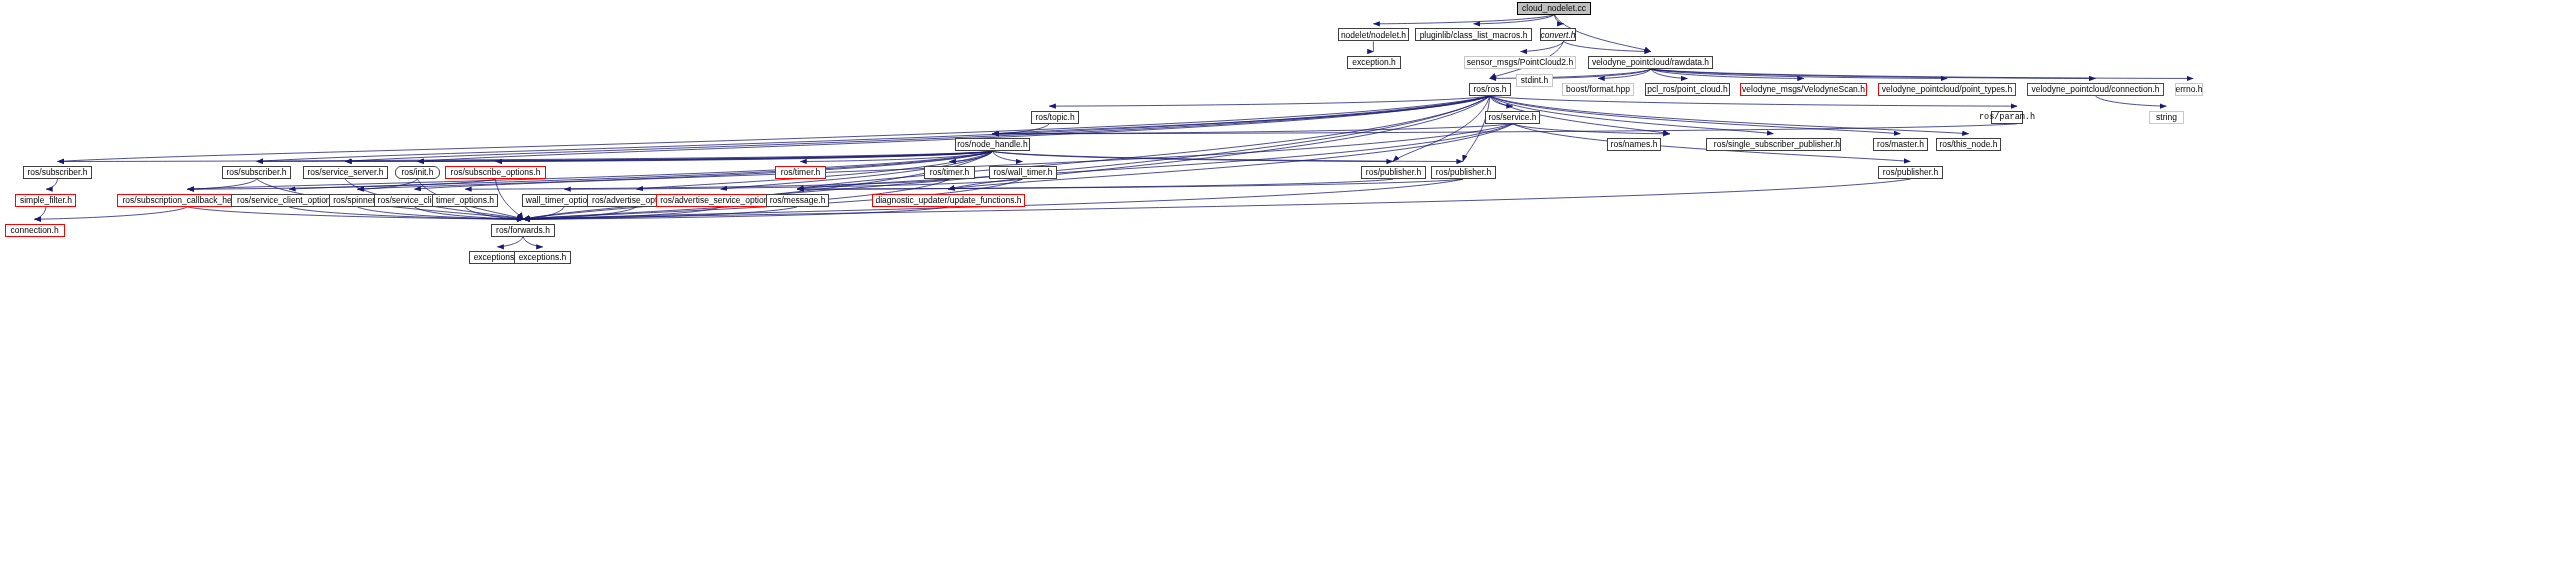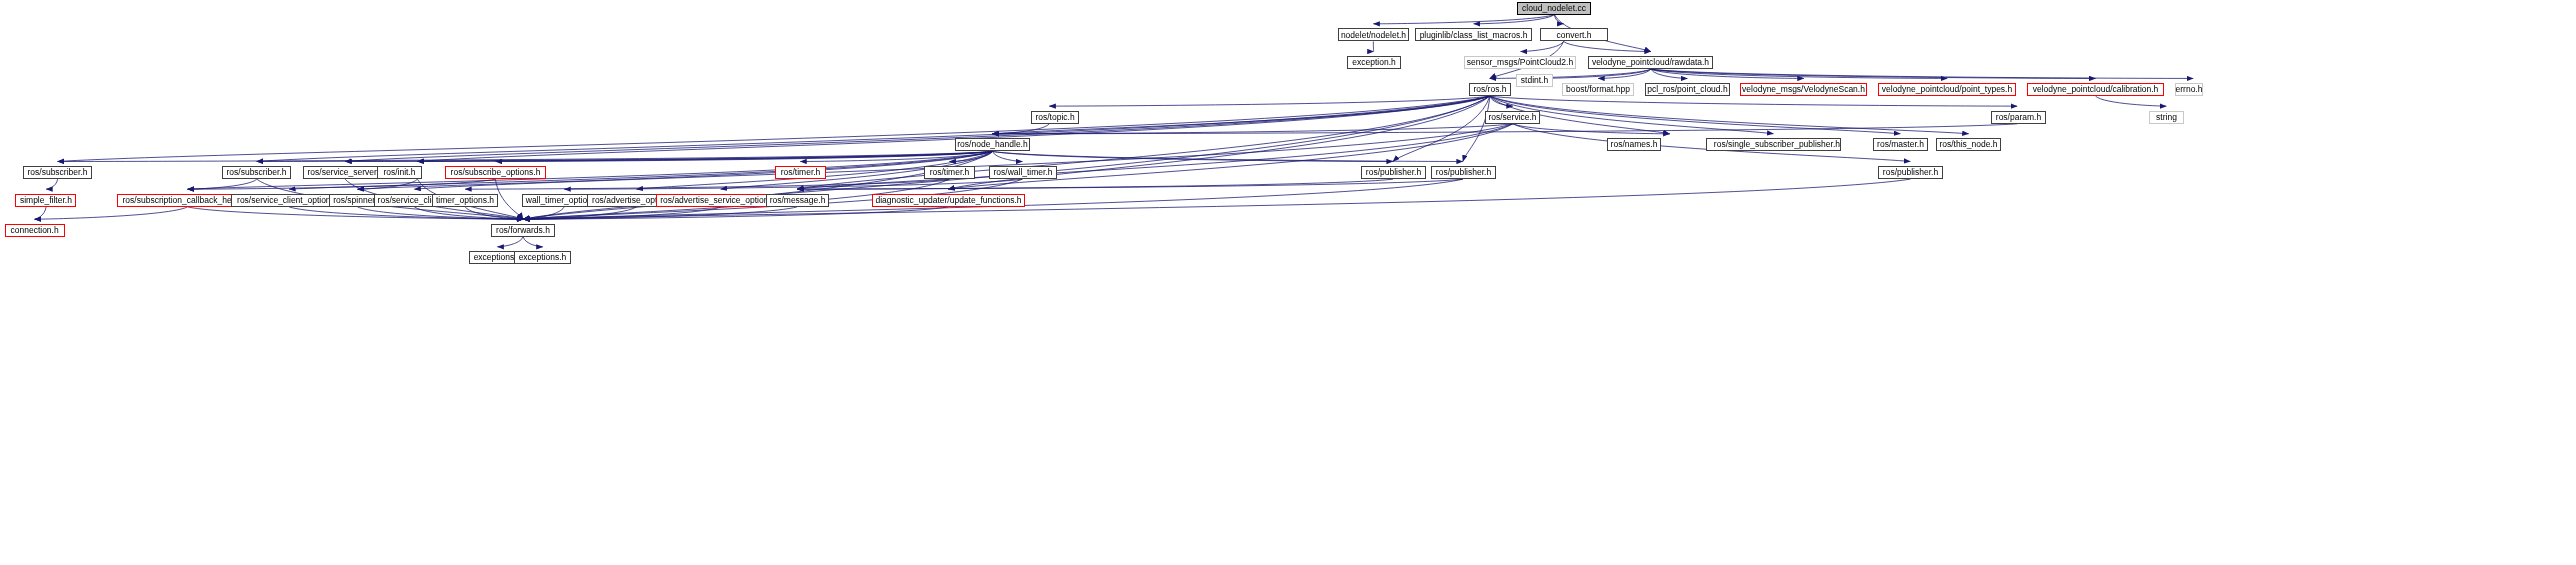--- a/index.html
+++ b/index.html
@@ -126,21 +126,21 @@
   <div id="node-layer">
       <div class="node k-root" style="left: 1517px; top: 1.5px; width: 74px; height: 13px;">
         <span>cloud_nodelet.cc</span>
       </div>
       <div class="node k-black" style="left: 1338px; top: 28.4px; width: 71px; height: 13px;">
         <span>nodelet/nodelet.h</span>
       </div>
       <div class="node k-black" style="left: 1415px; top: 28.4px; width: 117px; height: 13px;">
         <span>pluginlib/class_list_macros.h</span>
       </div>
-      <div class="node k-black" style="left: 1540px; top: 28.4px; width: 68px; height: 13px;">
+      <div class="node k-black" style="left: 1540px; top: 28.4px; width: 36px; height: 13px; font-style: italic;">
         <span>convert.h</span>
       </div>
       <div class="node k-black" style="left: 1347px; top: 56px; width: 54px; height: 13px;">
         <span>exception.h</span>
       </div>
       <div class="node k-grey" style="left: 1464px; top: 56px; width: 112px; height: 13px;">
         <span>sensor_msgs/PointCloud2.h</span>
       </div>
       <div class="node k-black" style="left: 1588px; top: 56px; width: 125px; height: 13px;">
         <span>velodyne_pointcloud/rawdata.h</span>
@@ -157,32 +157,32 @@
       <div class="node k-black" style="left: 1645px; top: 83px; width: 85px; height: 13px;">
         <span>pcl_ros/point_cloud.h</span>
       </div>
       <div class="node k-red" style="left: 1740px; top: 83px; width: 127px; height: 13px;">
         <span>velodyne_msgs/VelodyneScan.h</span>
       </div>
       <div class="node k-red" style="left: 1878px; top: 83px; width: 138px; height: 13px;">
         <span>velodyne_pointcloud/point_types.h</span>
       </div>
       <div class="node k-red" style="left: 2027px; top: 83px; width: 137px; height: 13px;">
-        <span>velodyne_pointcloud/calibration.h</span>
+        <span>velodyne_pointcloud/connection.h</span>
       </div>
       <div class="node k-grey" style="left: 2175px; top: 83px; width: 28px; height: 13px;">
         <span>errno.h</span>
       </div>
       <div class="node k-black" style="left: 1025px; top: 111px; width: 48px; height: 13px; margin-left: 6px;">
         <span>ros/topic.h</span>
       </div>
       <div class="node k-black" style="left: 1485px; top: 111px; width: 55px; height: 13px;">
         <span>ros/service.h</span>
       </div>
-      <div class="node k-black" style="left: 1991px; top: 111px; width: 55px; height: 13px;">
+      <div class="node k-black" style="left: 1991px; top: 111px; width: 32px; height: 13px; font-family: Liberation Mono, monospace;">
         <span>ros/param.h</span>
       </div>
       <div class="node k-grey" style="left: 2149px; top: 111px; width: 35px; height: 13px;">
         <span>string</span>
       </div>
       <div class="node k-black" style="left: 955px; top: 138px; width: 75px; height: 13px;">
         <span>ros/node_handle.h</span>
       </div>
       <div class="node k-black" style="left: 1607px; top: 138px; width: 54px; height: 13px;">
         <span>ros/names.h</span>
@@ -198,21 +198,21 @@
       </div>
       <div class="node k-black" style="left: 23px; top: 166px; width: 69px; height: 13px;">
         <span>ros/subscriber.h</span>
       </div>
       <div class="node k-black" style="left: 222px; top: 166px; width: 69px; height: 13px;">
         <span>ros/subscriber.h</span>
       </div>
       <div class="node k-black" style="left: 303px; top: 166px; width: 85px; height: 13px;">
         <span>ros/service_server.h</span>
       </div>
-      <div class="node k-black" style="left: 377px; top: 166px; width: 45px; height: 13px;">
+      <div class="node k-black" style="left: 395px; top: 166px; width: 45px; height: 13px; border-radius: 6px;">
         <span>ros/init.h</span>
       </div>
       <div class="node k-red" style="left: 445px; top: 166px; width: 101px; height: 13px;">
         <span>ros/subscribe_options.h</span>
       </div>
       <div class="node k-red" style="left: 775px; top: 166px; width: 51px; height: 13px;">
         <span>ros/timer.h</span>
       </div>
       <div class="node k-black" style="left: 924px; top: 166px; width: 51px; height: 13px;">
         <span>ros/timer.h</span>

